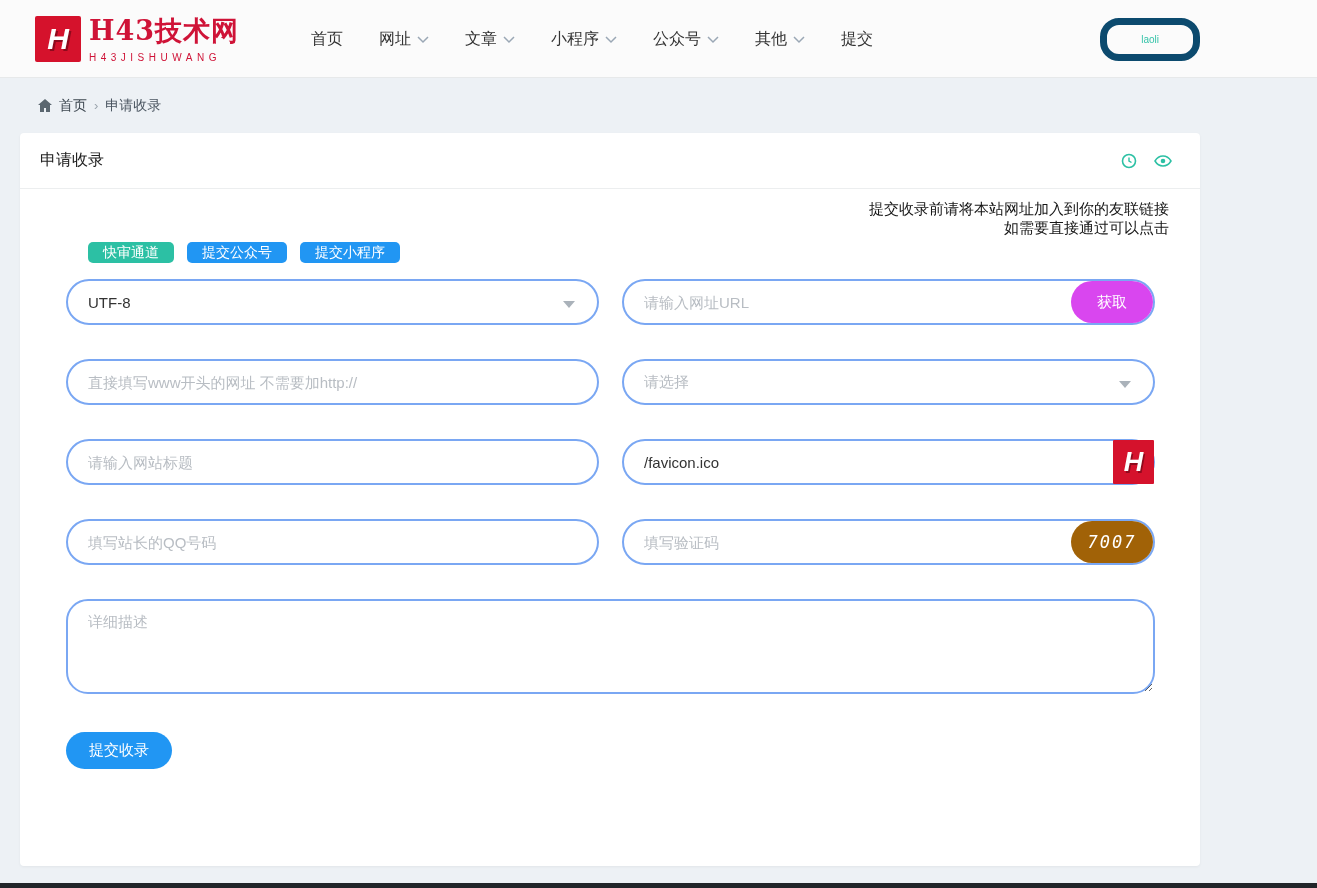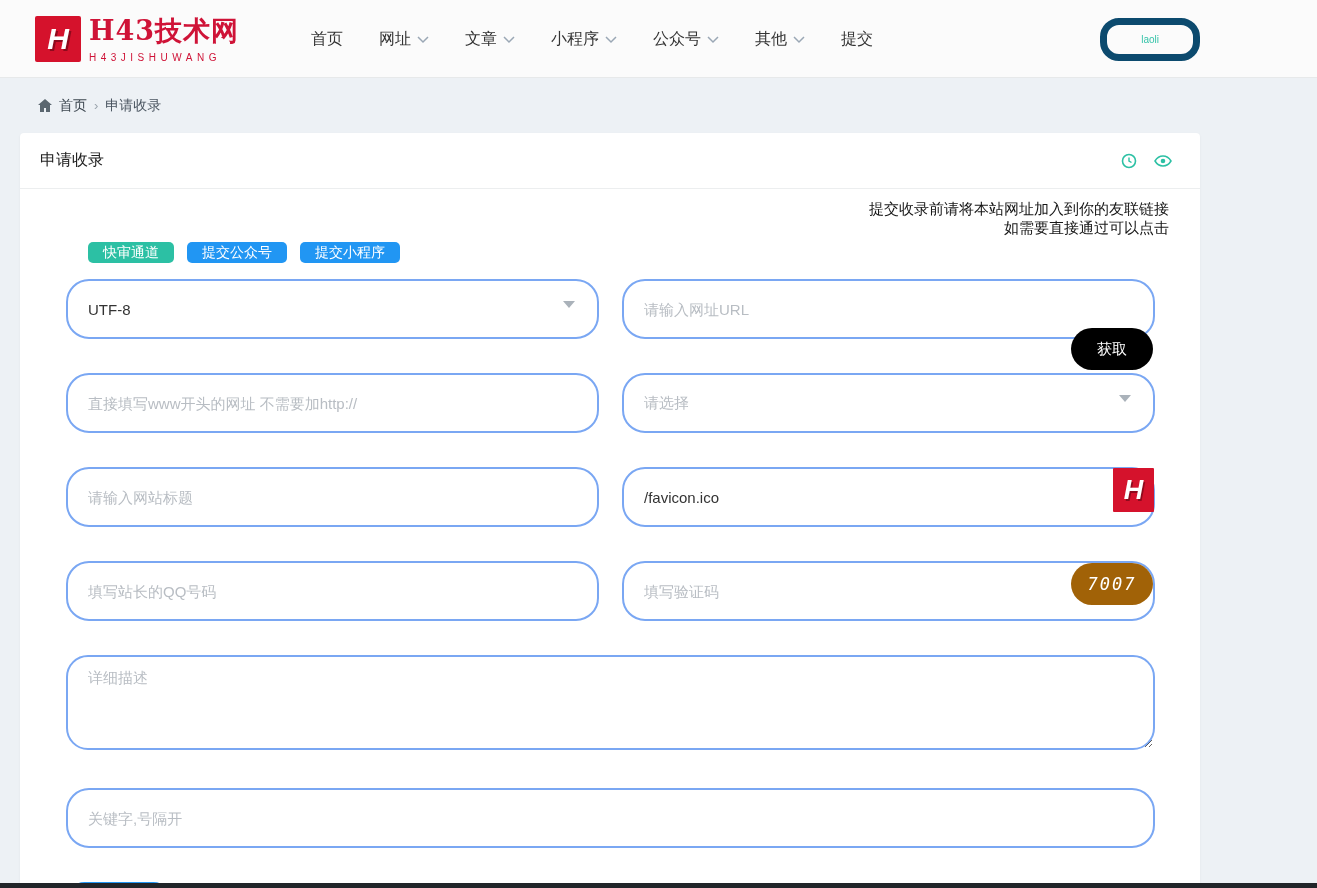--- a/index.html
+++ b/index.html
@@ -69,39 +69,39 @@
     padding:0 15px; border-radius:5px; cursor:pointer; white-space:nowrap;
   }
   .pill-teal { background:#2cc0a4; }
   .pill-blue { background:#2196f3; }
 
   
   .form-row { display:grid; grid-template-columns:1fr 1fr; gap:23px; margin:0 14px 34px; }
   .form-row.single { grid-template-columns:1fr; }
   .field { position:relative; }
   .field-input, .field-select {
-    width:100%; height:60px; border:2px solid #7aa7f3; border-radius:23px;
+    width:100%; height:46px; border:2px solid #7aa7f3; border-radius:23px;
     padding:11px 20px; font-size:15px; color:#333; background:#fff; outline:none;
     font-family:"Liberation Sans", sans-serif;
   }
   .field-input::placeholder { color:#b8bdc3; opacity:1; }
   .field-select { display:flex; align-items:center; cursor:pointer; }
   .select-value { font-size:15px; color:#333; }
   .select-value.placeholder-text { color:#b8bdc3; }
   .arrow-down {
     position:absolute; right:22px; top:20px; width:0; height:0;
     border-left:6px solid transparent; border-right:6px solid transparent;
     border-top:7px solid #aab2ba;
   }
   .inline-btn {
     position:absolute; right:2px; top:2px; height:42px; min-width:82px;
     border:none; border-radius:21px; color:#fff; font-size:15px; cursor:pointer;
     font-family:"Liberation Sans", sans-serif;
   }
-  .fetch-btn { background:#000000;margin-top:47px; }
+  .fetch-btn { background:#d946ef; }
   .captcha-img {
     background:#a16207; font-family:"DejaVu Sans Mono", monospace;
     font-style:italic; font-size:17px; letter-spacing:2px;
   }
   .favicon-box {
     position:absolute; right:1px; top:1px; width:41px; height:44px;
     background:#d5122c; color:#fff; display:flex; align-items:center; justify-content:center;
     font-weight:900; font-style:italic; font-size:27px;
     text-shadow:1.5px 1.5px 0 #8f0a1d; border-radius:1px; cursor:pointer;
   }
@@ -268,25 +268,20 @@
             <button type="button" class="inline-btn captcha-img">7007</button>
           </div>
         </div>
 
         <div class="form-row single">
           <div class="field">
             <textarea class="field-textarea" placeholder="详细描述" style=""></textarea>
           </div>
         </div>
 
-        <div class="form-row single">
-          <div class="field">
-            <input class="field-input" type="text" placeholder="关键字,号隔开" style="">
-          </div>
-        </div>
 
         <button type="button" class="submit-btn">提交收录</button>
       </form>
     </div>
   </main>
 </div>
 
 <div class="footer-bar"></div>
 
 </body></html>

